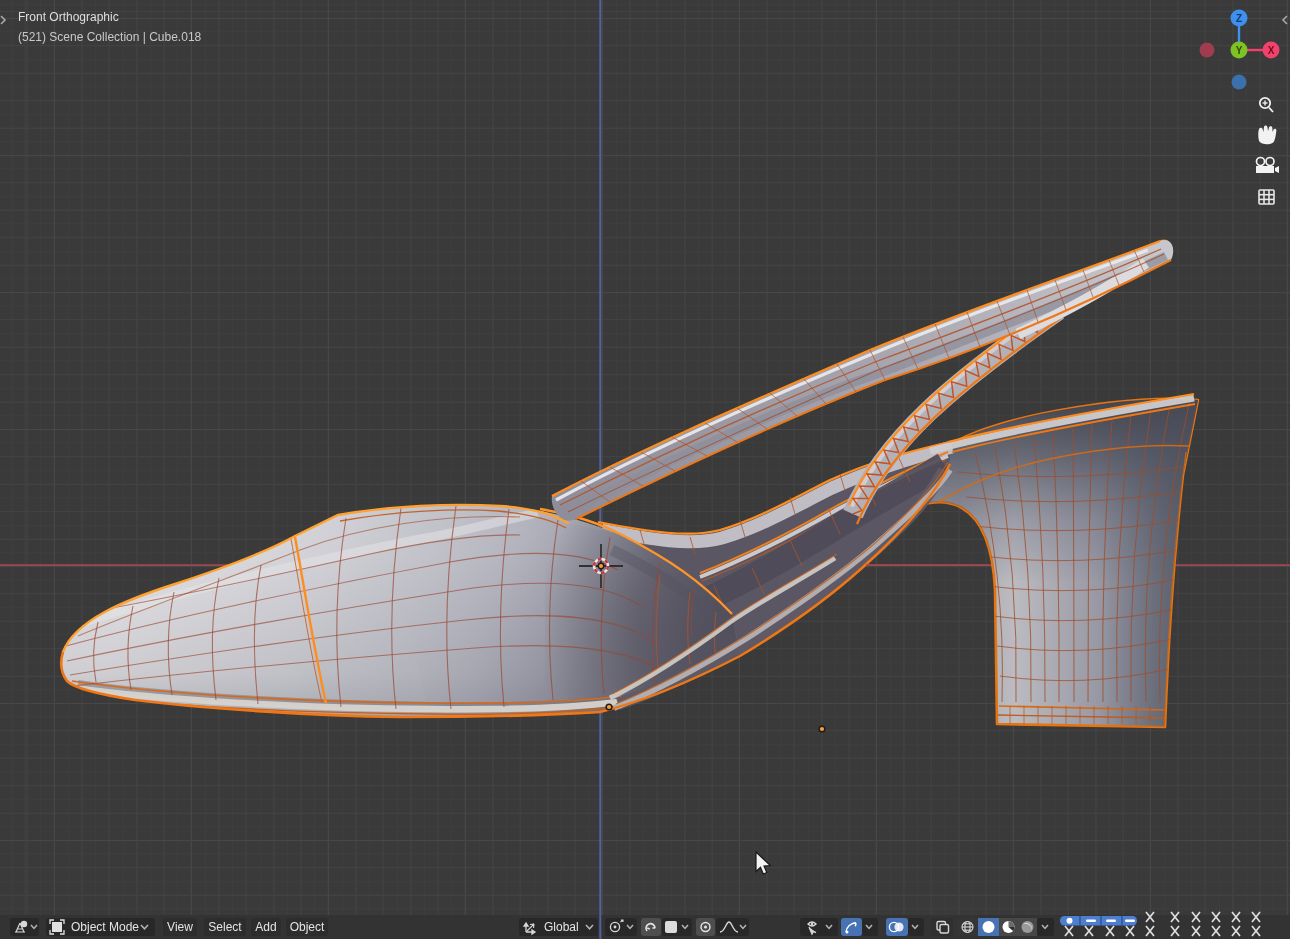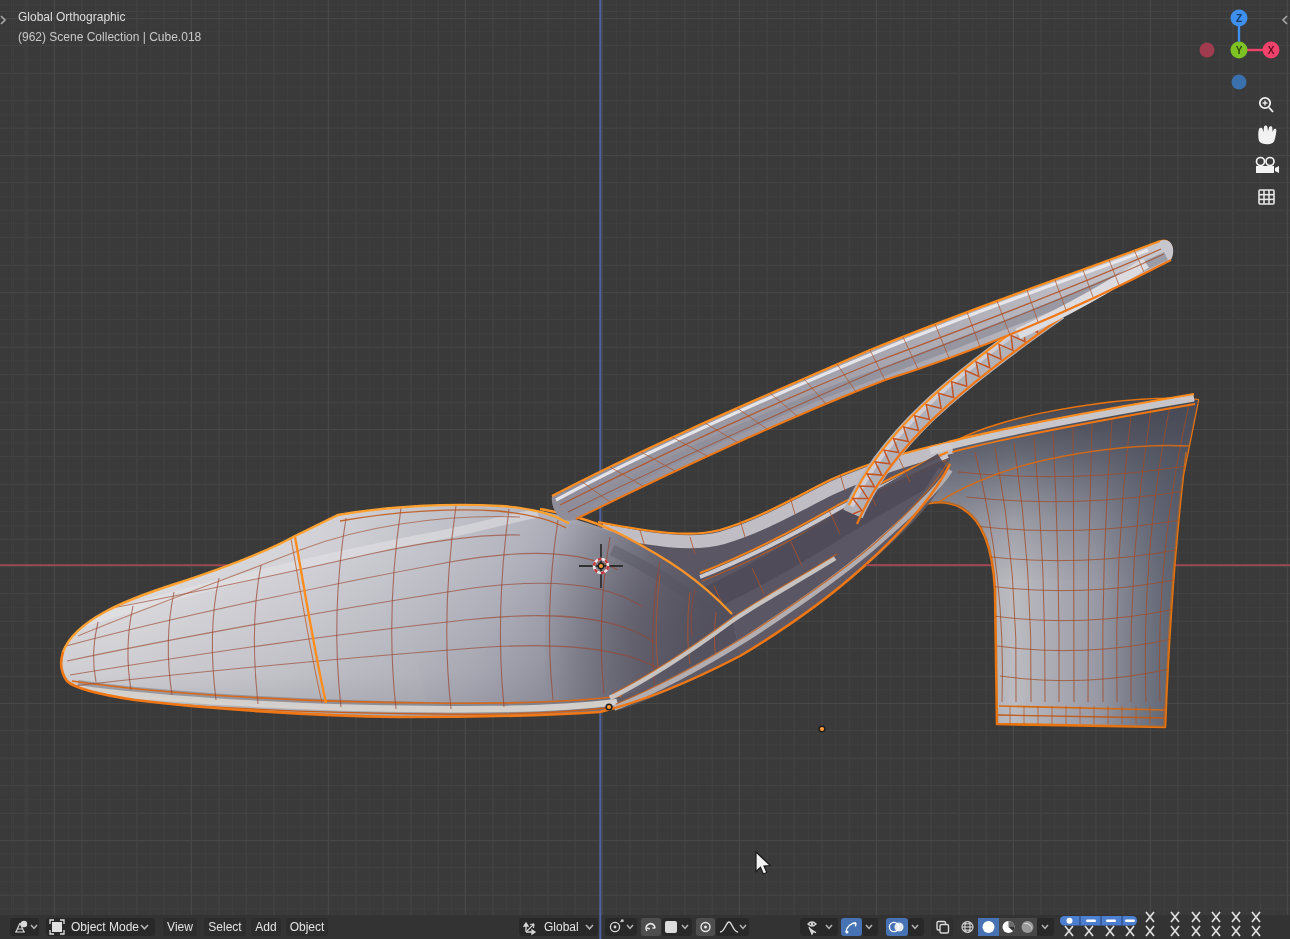--- a/index.html
+++ b/index.html
@@ -267,22 +267,22 @@
 <rect x="1259" y="190" width="15" height="14" rx="1"></rect>
 <line x1="1264" y1="190" x2="1264" y2="204"></line>
       <line x1="1269" y1="190" x2="1269" y2="204"></line>
 <line x1="1259" y1="194.7" x2="1274" y2="194.7"></line>
       <line x1="1259" y1="199.4" x2="1274" y2="199.4"></line>
     </g>
 <path d="M 1287,16 L 1283,20 L 1287,24" stroke="#a8a8a8" stroke-width="1.6" fill="none"></path>
 <path d="M 1,16 L 5,20 L 1,24" stroke="#a8a8a8" stroke-width="1.6" fill="none"></path>
 <path d="M 756,852 L 756,871.5 L 760.5,867.3 L 763.3,874 L 766.8,872.5 L 764,866 L 770.3,865.5 Z" fill="#f4f4f4" stroke="#1a1a1a" stroke-width="1.2"></path>
 </svg>
-<div class="t1">Global Orthographic</div>
-<div class="t2">(962) Scene Collection | Cube.018</div>
+<div class="t1">Front Orthographic</div>
+<div class="t2">(521) Scene Collection | Cube.018</div>
 <div style="position:absolute;left:0;top:915px;width:1274px;height:24px">
     <svg width="1290" height="24" viewBox="0 0 1290 24" style="position:absolute;left:0;top:0">
 <rect x="10" y="3" width="29" height="18" rx="3" fill="#282828"></rect>
 <g stroke="#d8d8d8" stroke-width="1.2" fill="none">
         <path d="M 15,17 L 25,17 M 17,14 L 23,14 M 16,17 L 20,8 M 24,17 L 20,8"></path>
         <circle cx="24" cy="9" r="2.6" fill="#d8d8d8"></circle>
       </g>
 <path d="M 31,10 L 34,13.4 L 37,10" stroke="#b5b5b5" stroke-width="1.5" fill="none"></path>
 <rect x="46" y="3" width="109" height="18" rx="3" fill="#282828"></rect>
 <g stroke="#e0e0e0" stroke-width="1.3" fill="none">

